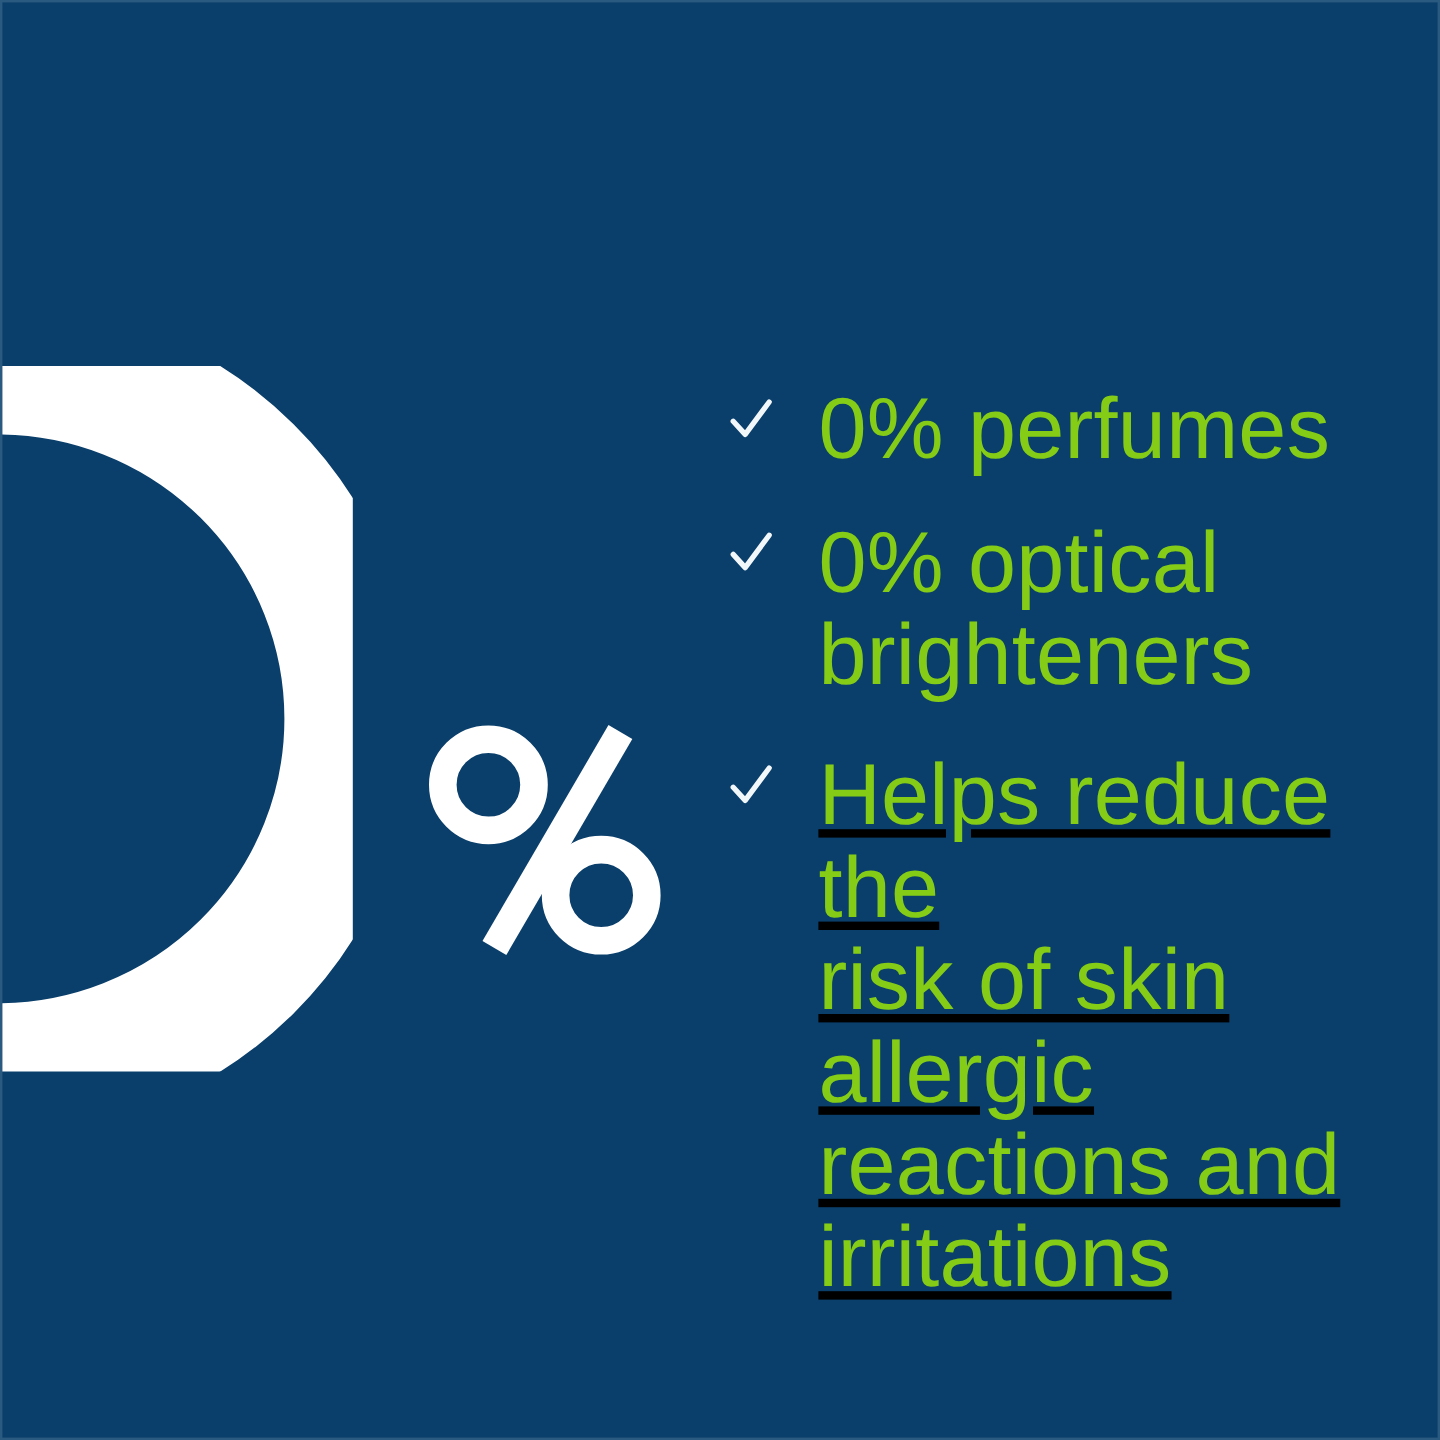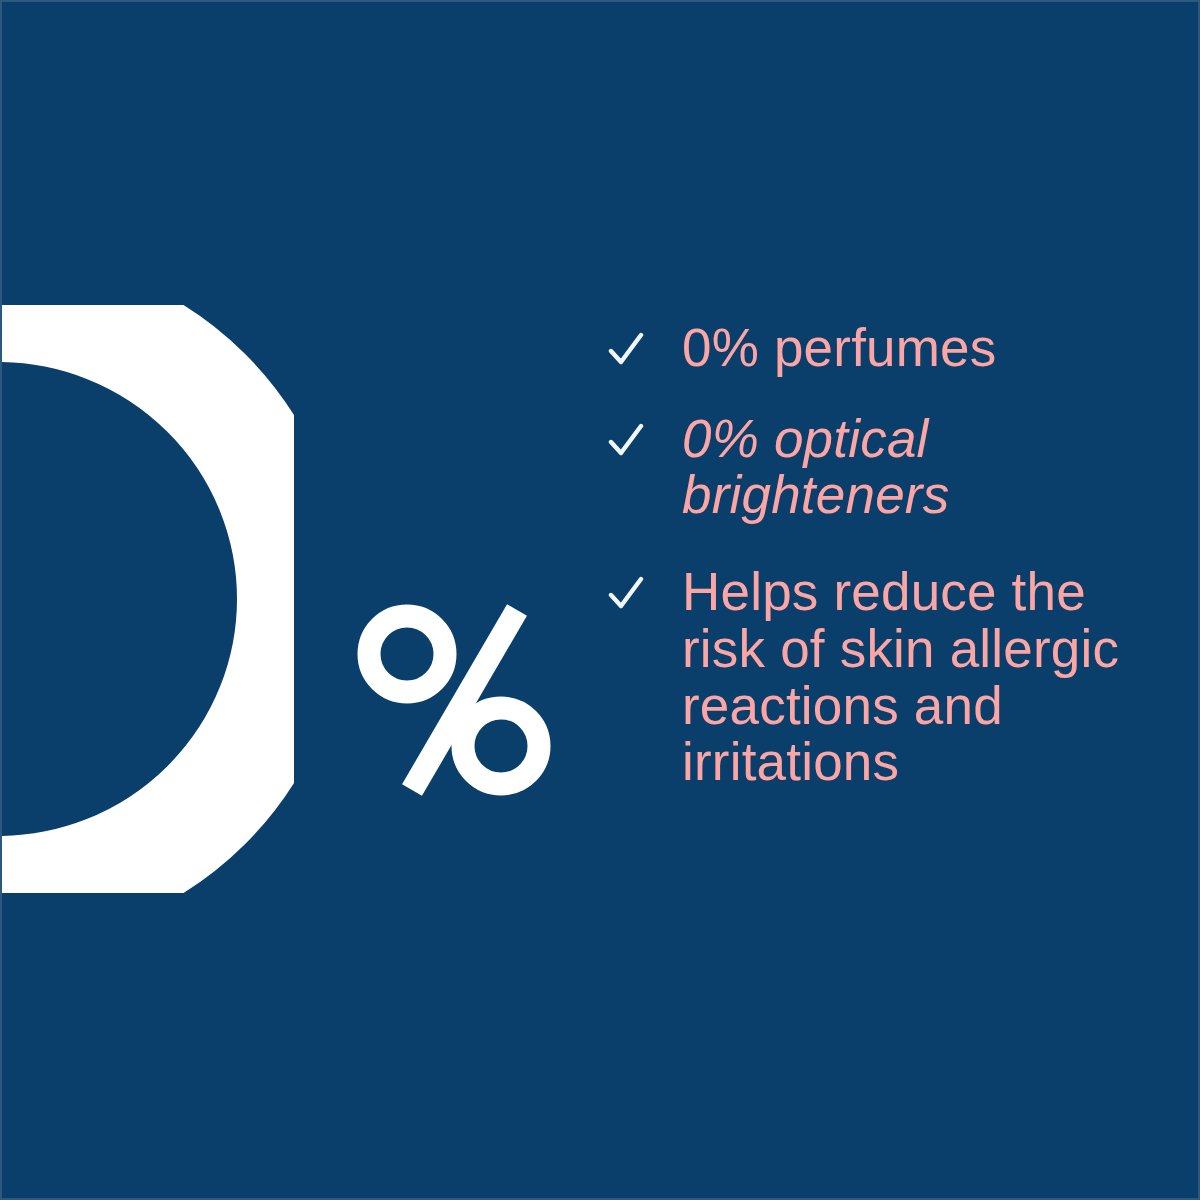--- a/index.html
+++ b/index.html
@@ -53,45 +53,45 @@
     position: absolute;
     left: 606px;
     top: 318px;
     width: 560px;
   }
   .claim-row {
     display: flex;
     align-items: flex-start;
     margin-bottom: 34px;
   }
-  .claim-row:last-child { margin-bottom: 0; }
+  .claim-row:last-child { margin-bottom: 0; text-decoration: underline; }
 
   .check-cell {
     flex: 0 0 74px;
     display: block;
     padding-top: 12px;
   }
   .check-icon {
     display: block;
     width: 36px;
     height: 36px;
   }
 
   .claim-text {
     flex: 1 1 auto;
-    color: #fca5a5;
-    font-size: 53px;
+    color: #84cc16;
+    font-size: 72px;
     line-height: 1.07;
     font-weight: 500;
     letter-spacing: 0.2px;
     white-space: pre-line;
   }
 
   
-  .claim-row.two-line { margin-bottom: 40px; font-style: italic; }
+  .claim-row.two-line { margin-bottom: 40px; }
 </style>
 </head>
 <body>
 
 <div id="stage">
 
   <div id="zero-ring-wrap">
     <svg id="zero-ring" viewBox="0 0 592 588" xmlns="http://www.w3.org/2000/svg" aria-hidden="true">
       <ellipse cx="296" cy="294" rx="294" ry="292" fill="none" stroke="#ffffff" stroke-width="110"></ellipse>
     </svg>

